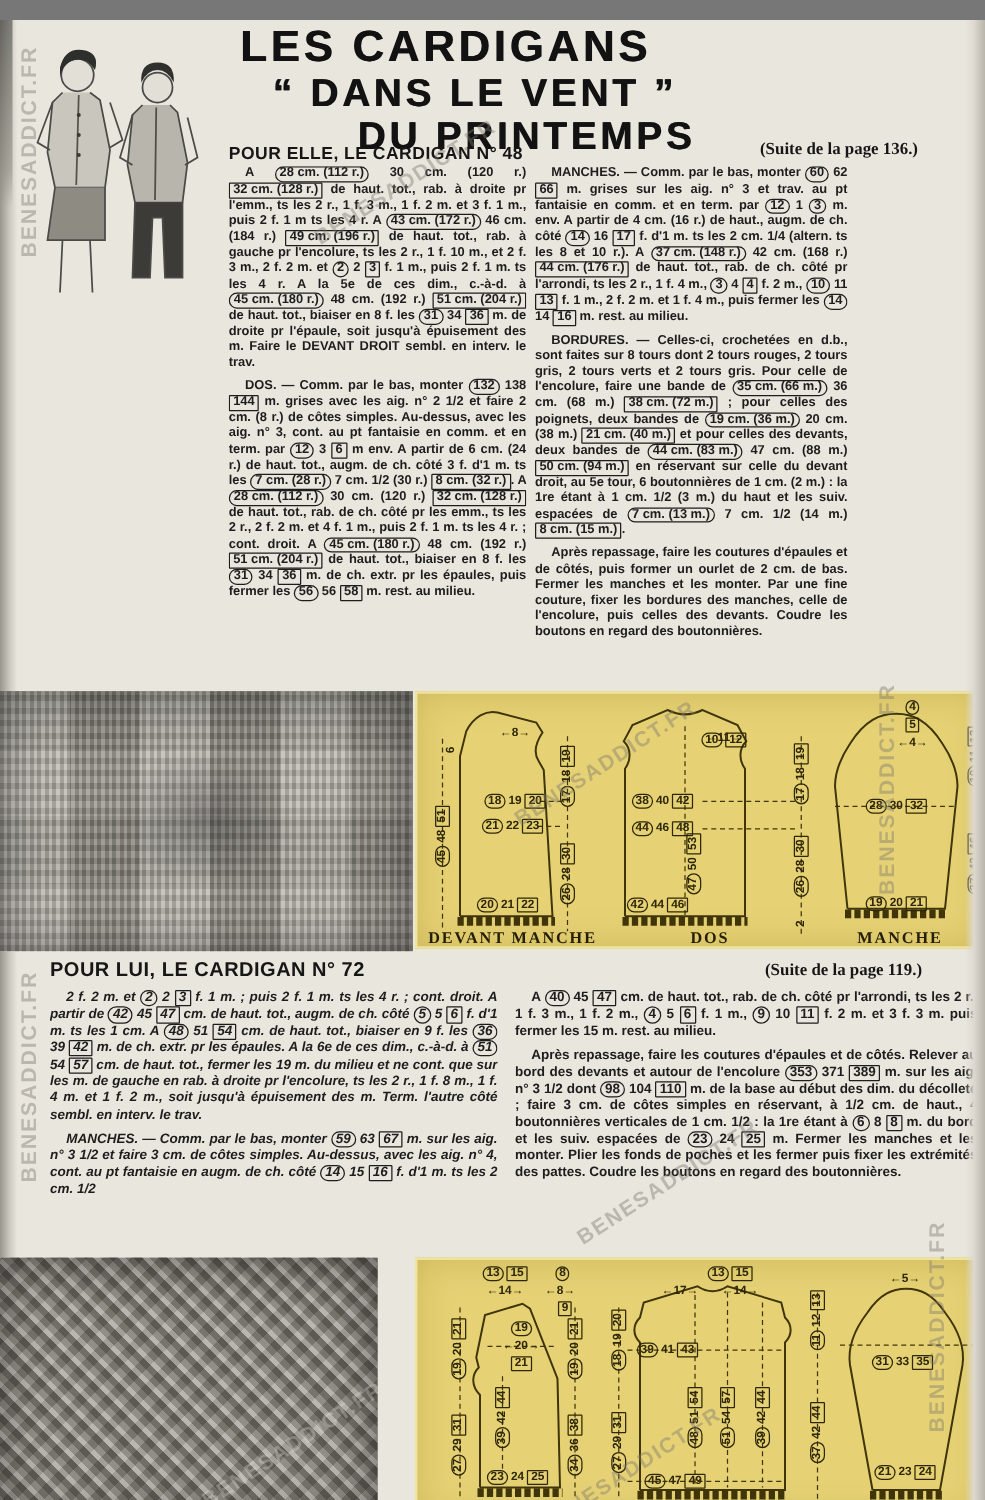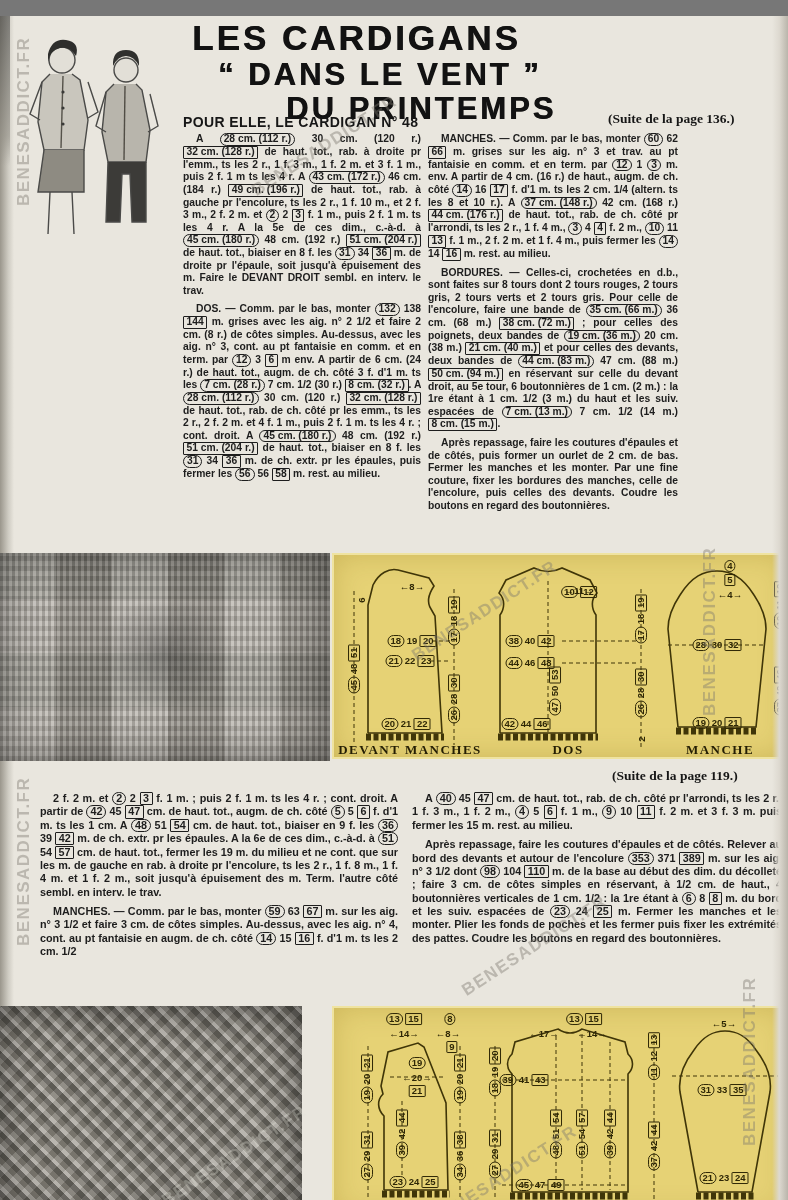--- a/index.html
+++ b/index.html
@@ -143,43 +143,44 @@
       <path class="mline" d="M448,12 L448,194"></path>
     </svg>
   <span class="dlab" style="left: 80px; top: 33px;">←8→</span>
       <span class="dlab rot" style="left: 29px; top: 47px;">6</span>
       <span class="dlab" style="left: 80px; top: 88px;"><span class="cv">18</span> 19 <span class="bv">20</span></span>
       <span class="dlab" style="left: 78px; top: 108px;"><span class="cv">21</span> 22 <span class="bv">23</span></span>
       <span class="dlab rot" style="left: 22px; top: 116px;"><span class="cv">45</span> 48 <span class="bv">51</span></span>
       <span class="dlab rot" style="left: 122px; top: 68px;"><span class="cv">17</span> 18 <span class="bv">19</span></span>
       <span class="dlab rot" style="left: 122px; top: 146px;"><span class="cv">26</span> 28 <span class="bv">30</span></span>
       <span class="dlab" style="left: 74px; top: 171px;"><span class="cv">20</span> 21 <span class="bv">22</span></span>
-      <span class="dlab cap" style="left: 78px; top: 197px;">DEVANT MANCHES</span>
+      <span class="dlab cap" style="left: 78px; top: 197px;">DEVANT MANCHE</span>
       <span class="dlab" style="left: 247px; top: 39px;"><span class="cv">10</span> <span class="bv">12</span></span>
       <span class="dlab" style="left: 247px; top: 37px;">←11→</span>
       <span class="dlab" style="left: 198px; top: 88px;"><span class="cv">38</span> 40 <span class="bv">42</span></span>
       <span class="dlab" style="left: 198px; top: 110px;"><span class="cv">44</span> 46 <span class="bv">48</span></span>
       <span class="dlab rot" style="left: 223px; top: 138px;"><span class="cv">47</span> 50 <span class="bv">53</span></span>
       <span class="dlab" style="left: 194px; top: 171px;"><span class="cv">42</span> 44 <span class="bv">46</span></span>
       <span class="dlab rot" style="left: 309px; top: 66px;"><span class="cv">17</span> 18 <span class="bv">19</span></span>
       <span class="dlab rot" style="left: 309px; top: 140px;"><span class="cv">26</span> 28 <span class="bv">30</span></span>
       <span class="dlab rot" style="left: 309px; top: 186px;">2</span>
       <span class="dlab cap" style="left: 236px; top: 197px;">DOS</span>
       <span class="dlab" style="left: 398px; top: 13px;"><span class="cv">4</span></span>
       <span class="dlab" style="left: 398px; top: 27px;"><span class="bv">5</span></span>
       <span class="dlab" style="left: 398px; top: 41px;">←4→</span>
       <span class="dlab" style="left: 385px; top: 92px;"><span class="cv">28</span> 30 <span class="bv">32</span></span>
       <span class="dlab rot" style="left: 448px; top: 52px;"><span class="cv">10</span> 11 <span class="bv">12</span></span>
       <span class="dlab rot" style="left: 448px; top: 138px;"><span class="cv">37</span> 42 <span class="bv">46</span></span>
       <span class="dlab" style="left: 385px; top: 170px;"><span class="cv">19</span> 20 <span class="bv">21</span></span>
       <span class="dlab cap" style="left: 388px; top: 197px;">MANCHE</span>
     </div>
 
+  <div class="sec-head" style="left:40px;top:752px;font-size:16px;">POUR LUI, LE CARDIGAN N° 72</div>
   <div class="suite" style="left:612px;top:752px;">(Suite de la page 119.)</div>
-  <div class="col col-lui" style="left:40px;top:776px;width:358px;height:210px;">
+  <div class="col col-lui" style="left:40px;top:776px;width:358px;height:210px;font-style:italic;">
       <p class="para">2 f. 2 m. et <span class="cv">2</span> 2 <span class="bv">3</span> f. 1 m. ; puis 2 f. 1 m. ts les 4 r. ; cont. droit. A partir de <span class="cv">42</span> 45 <span class="bv">47</span> cm. de haut. tot., augm. de ch. côté <span class="cv">5</span> 5 <span class="bv">6</span> f. d'1 m. ts les 1 cm. A <span class="cv">48</span> 51 <span class="bv">54</span> cm. de haut. tot., biaiser en 9 f. les <span class="cv">36</span> 39 <span class="bv">42</span> m. de ch. extr. pr les épaules. A la 6e de ces dim., c.-à-d. à <span class="cv">51</span> 54 <span class="bv">57</span> cm. de haut. tot., fermer les 19 m. du milieu et ne cont. que sur les m. de gauche en rab. à droite pr l'encolure, ts les 2 r., 1 f. 8 m., 1 f. 4 m. et 1 f. 2 m., soit jusqu'à épuisement des m. Term. l'autre côté sembl. en interv. le trav.</p>
       <p class="para"><b>MANCHES.</b> — Comm. par le bas, monter <span class="cv">59</span> 63 <span class="bv">67</span> m. sur les aig. n° 3 1/2 et faire 3 cm. de côtes simples. Au-dessus, avec les aig. n° 4, cont. au pt fantaisie en augm. de ch. côté <span class="cv">14</span> 15 <span class="bv">16</span> f. d'1 m. ts les 2 cm. 1/2</p>
     </div>
   <div class="col col-lui" style="left:412px;top:776px;width:370px;height:210px;">
       <p class="para">A <span class="cv">40</span> 45 <span class="bv">47</span> cm. de haut. tot., rab. de ch. côté pr l'arrondi, ts les 2 r., 1 f. 3 m., 1 f. 2 m., <span class="cv">4</span> 5 <span class="bv">6</span> f. 1 m., <span class="cv">9</span> 10 <span class="bv">11</span> f. 2 m. et 3 f. 3 m. puis fermer les 15 m. rest. au milieu.</p>
       <p class="para">Après repassage, faire les coutures d'épaules et de côtés. Relever au bord des devants et autour de l'encolure <span class="cv">353</span> 371 <span class="bv">389</span> m. sur les aig. n° 3 1/2 dont <span class="cv">98</span> 104 <span class="bv">110</span> m. de la base au début des dim. du décolleté ; faire 3 cm. de côtes simples en réservant, à 1/2 cm. de haut., 4 boutonnières verticales de 1 cm. 1/2 : la 1re étant à <span class="cv">6</span> 8 <span class="bv">8</span> m. du bord et les suiv. espacées de <span class="cv">23</span> 24 <span class="bv">25</span> m. Fermer les manches et les monter. Plier les fonds de poches et les fermer puis fixer les extrémités des pattes. Coudre les boutons en regard des boutonnières.</p>
     </div>
 
   <div class="swatch swatch2"></div>
 
@@ -216,21 +217,21 @@
       <span class="dlab rot" style="left: 70px; top: 128px;"><span class="cv">39</span> 42 <span class="bv">44</span></span>
       <span class="dlab rot" style="left: 35px; top: 73px;"><span class="cv">19</span> 20 <span class="bv">21</span></span>
       <span class="dlab rot" style="left: 35px; top: 150px;"><span class="cv">27</span> 29 <span class="bv">31</span></span>
       <span class="dlab rot" style="left: 128px; top: 73px;"><span class="cv">19</span> 20 <span class="bv">21</span></span>
       <span class="dlab rot" style="left: 128px; top: 150px;"><span class="cv">34</span> 36 <span class="bv">38</span></span>
       <span class="dlab" style="left: 82px; top: 176px;"><span class="cv">23</span> 24 <span class="bv">25</span></span>
       <span class="dlab cap" style="left: 82px; top: 201px;">DEVANT DROIT</span>
       <span class="dlab" style="left: 252px; top: 13px;"><span class="cv">13</span> <span class="bv">15</span></span>
       <span class="dlab" style="left: 212px; top: 27px;">←17→</span>
       <span class="dlab" style="left: 260px; top: 27px;">←14→</span>
-      <span class="dlab" style="left: 192px; top: 74px;"><span class="cv">39</span> 41 <span class="bv">43</span></span>
+      <span class="dlab" style="left: 202px; top: 74px;"><span class="cv">39</span> 41 <span class="bv">43</span></span>
       <span class="dlab rot" style="left: 163px; top: 66px;"><span class="cv">18</span> 19 <span class="bv">20</span></span>
       <span class="dlab rot" style="left: 163px; top: 148px;"><span class="cv">27</span> 29 <span class="bv">31</span></span>
       <span class="dlab rot" style="left: 224px; top: 128px;"><span class="cv">48</span> 51 <span class="bv">54</span></span>
       <span class="dlab rot" style="left: 250px; top: 128px;"><span class="cv">51</span> 54 <span class="bv">57</span></span>
       <span class="dlab rot" style="left: 278px; top: 128px;"><span class="cv">39</span> 42 <span class="bv">44</span></span>
       <span class="dlab" style="left: 208px; top: 179px;"><span class="cv">45</span> 47 <span class="bv">49</span></span>
       <span class="dlab cap" style="left: 240px; top: 201px;">DOS</span>
       <span class="dlab" style="left: 392px; top: 17px;">←5→</span>
       <span class="dlab" style="left: 390px; top: 84px;"><span class="cv">31</span> 33 <span class="bv">35</span></span>
       <span class="dlab rot" style="left: 322px; top: 50px;"><span class="cv">11</span> 12 <span class="bv">13</span></span>

